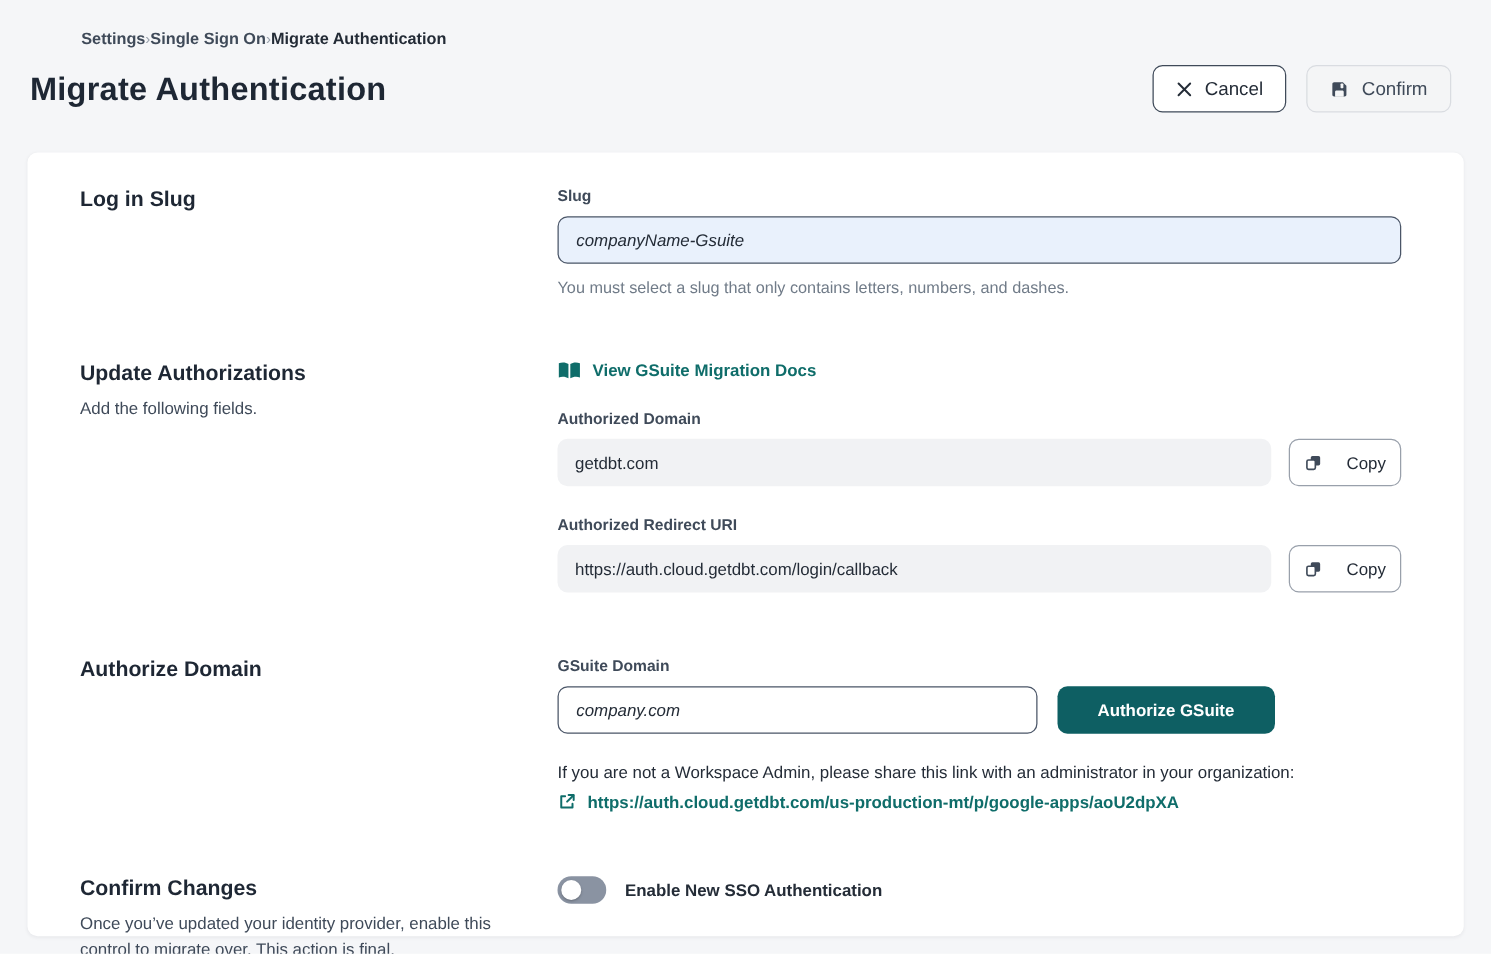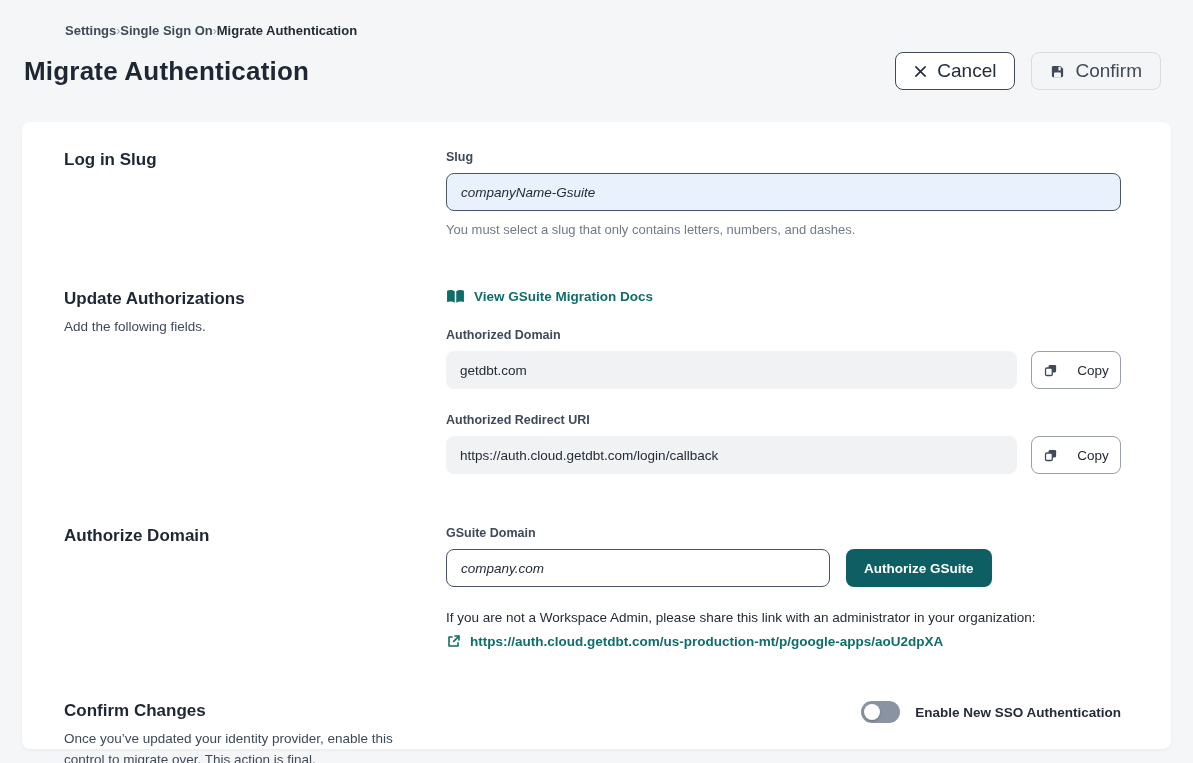--- a/index.html
+++ b/index.html
@@ -26,21 +26,21 @@
     display: flex; align-items: center; justify-content: space-between;
     padding: 14px 32px 0 24px;
   }
   .page-title {
     font-size: 26px; font-weight: 700; color: #1e2734; letter-spacing: .2px;
   }
   .header-actions { display: flex; gap: 16px; }
   .btn {
     display: inline-flex; align-items: center; gap: 10px;
     height: 38px; padding: 0 18px;
-    border-radius: 8px; font-size: 19px; cursor: pointer;
+    border-radius: 8px; font-size: 15px; cursor: pointer;
     font-family: "Liberation Sans", sans-serif;
   }
   .btn-cancel { background: #ffffff; border: 1px solid #3f4a59; color: #242c37; }
   .btn-confirm { background: #f4f5f6; border: 1px solid #d9dce1; color: #3f4a59; }
 
   
   .card {
     margin: 32px 22px 0 22px;
     height: 627px;
     background: #ffffff;
@@ -95,32 +95,32 @@
     display: inline-flex; align-items: center; justify-content: center; gap: 19px;
     font-size: 13.5px; color: #242c37; cursor: pointer;
     font-family: "Liberation Sans", sans-serif;
   }
   .redirect-label { margin-top: 24px; }
 
   
   .gsuite-row { display: flex; gap: 16px; }
   .gsuite-input { width: 384px; }
   .btn-teal {
-    height: 38px; padding: 0 18px; border: none; border-radius: 8px;
+    height: 38px; padding: 0 32px; border: none; border-radius: 8px;
     background: #0e5f63; color: #ffffff; font-size: 13.5px; font-weight: 700;
     cursor: pointer; font-family: "Liberation Sans", sans-serif;
   }
   .admin-note { margin-top: 23px; font-size: 13.5px; color: #242c37; }
   .share-link-row {
     margin-top: 9px; display: flex; align-items: center; gap: 9px;
     font-size: 13.5px; font-weight: 700; color: #0f6d6a; cursor: pointer;
   }
 
   
-  .toggle-row { display: flex; align-items: center; gap: 15px; justify-content: flex-end; }
+  .toggle-row { display: flex; align-items: center; gap: 15px; }
   .toggle {
     width: 39px; height: 22px; border-radius: 11px; background: #8a93a2;
     position: relative; cursor: pointer; flex: 0 0 auto;
   }
   .toggle .knob {
     position: absolute; top: 3px; left: 3px; width: 16px; height: 16px;
     border-radius: 50%; background: #ffffff;
     box-shadow: 0 1px 2px rgba(0,0,0,.25);
   }
   .toggle-label { font-size: 13.5px; font-weight: 700; color: #242c37; }

